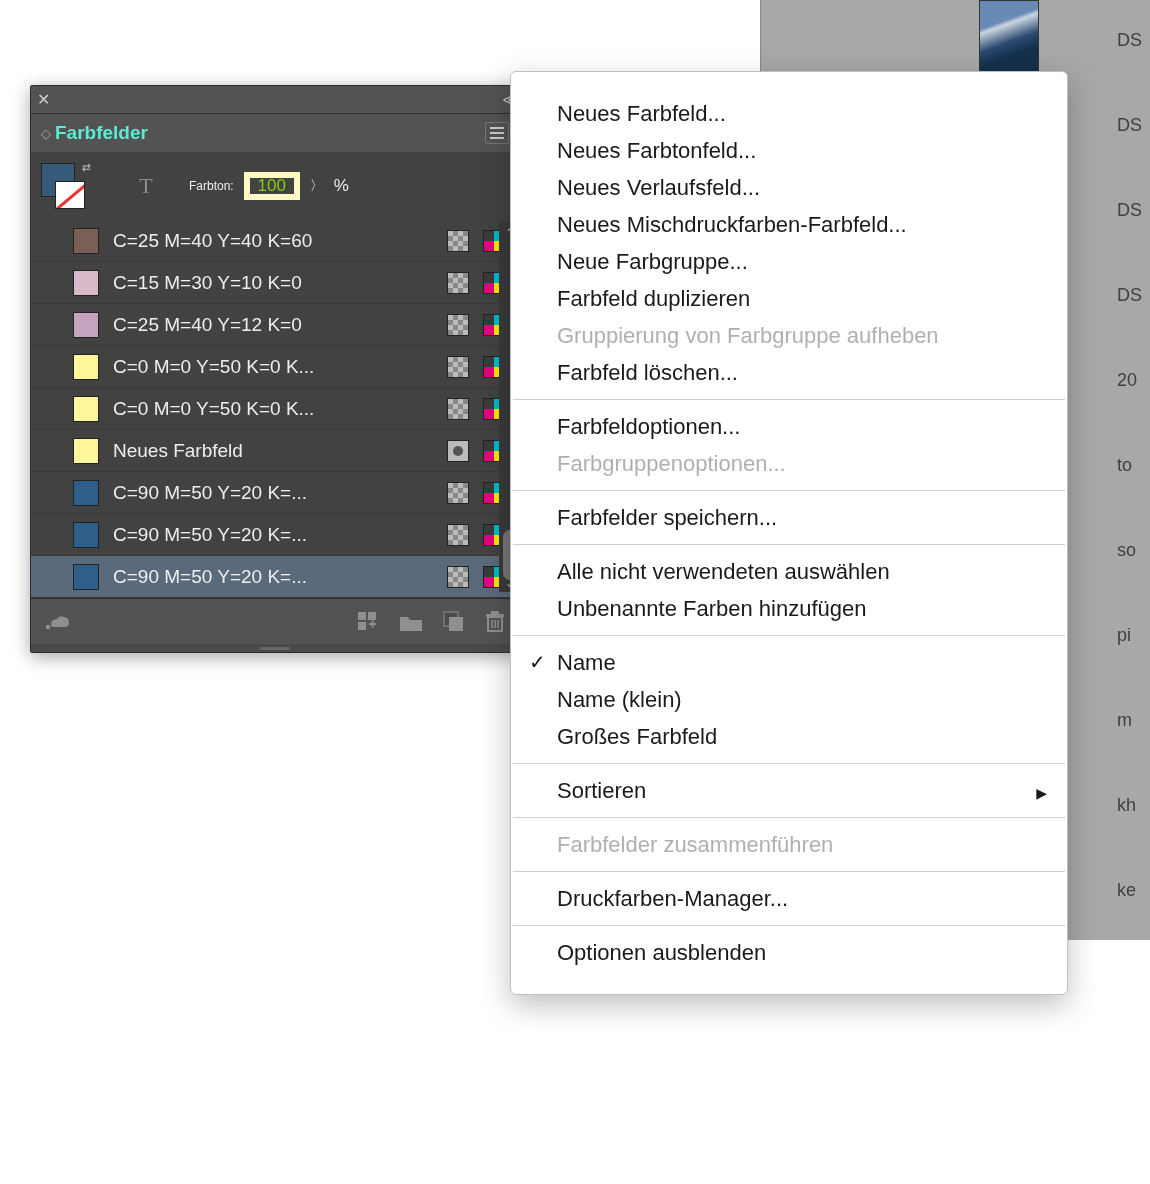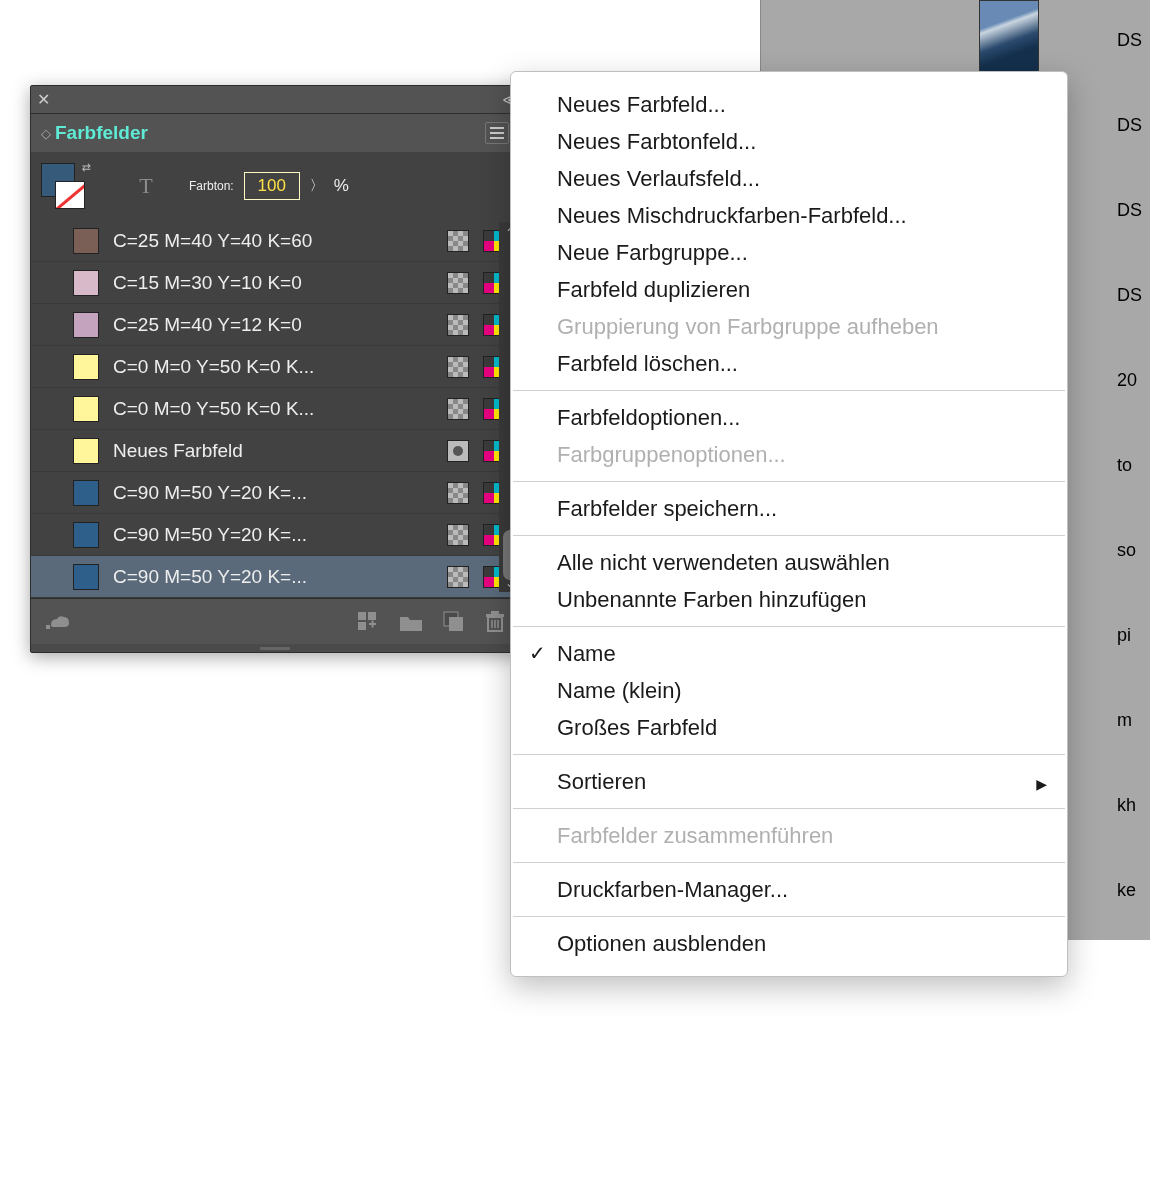--- a/index.html
+++ b/index.html
@@ -21,21 +21,21 @@
       left: 218px;
       width: 60px;
       height: 75px;
       background: linear-gradient(160deg, #688ab5 30%, #c9d5e0 35%, #2b4a6e 55%, #14304d 70%);
       border: 1px solid #333;
     }
     .right-sidebar .side-labels {
       position: absolute;
       right: 8px;
       top: 30px;
-      color: #000000;
+      color: #404040;
       font-size: 18px;
       text-align: left;
     }
     .right-sidebar .side-labels div { height: 85px; }
 
     
     .panel {
       position: absolute;
       top: 85px;
       left: 30px;
@@ -123,22 +123,22 @@
       width: 26px; height: 26px;
       display: flex; align-items: center; justify-content: center;
       color: #8a8a8a;
       font-size: 18px;
     }
     .ctrl-icon.t { font-family: Georgia, serif; font-size: 22px; font-weight: 400; }
     .farbton-label { color: #eee; font-size: 12px; margin-left: 20px; }
     .farbton-value {
       width: 56px; height: 28px;
       background: #424242;
-      border: 1px solid #fef9c3;
-      color: #fde047;
+      border: 6px solid #fef9c3;
+      color: #84cc16;
       font-size: 17px;
       text-align: center;
     }
     .farbton-arrow { color: #eee; font-size: 14px; cursor: pointer; }
     .farbton-pct { color: #eee; font-size: 17px; }
 
     .swatch-list {
       background: #424242;
     }
     .swatch-row {
@@ -237,21 +237,21 @@
     
     .context-menu {
       position: absolute;
       top: 71px;
       left: 510px;
       width: 558px;
       background: #fff;
       border: 1px solid #bfbfbf;
       border-radius: 6px;
       box-shadow: 0 10px 30px rgba(0,0,0,0.25);
-      padding: 14px 0;
+      padding: 23px 0;
       font-size: 22px;
       color: #1a1a1a;
     }
     .menu-item {
       padding: 3px 30px 3px 46px;
       white-space: nowrap;
       position: relative;
       line-height: 31px;
       cursor: default;
     }

